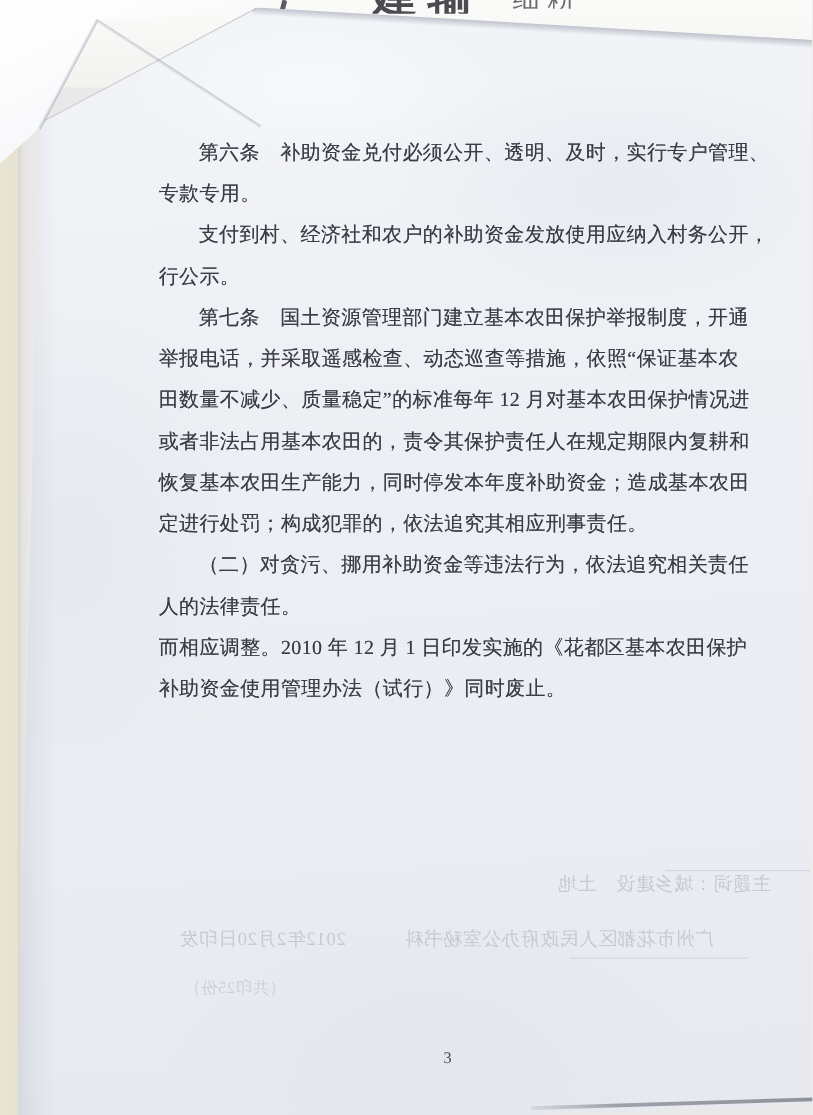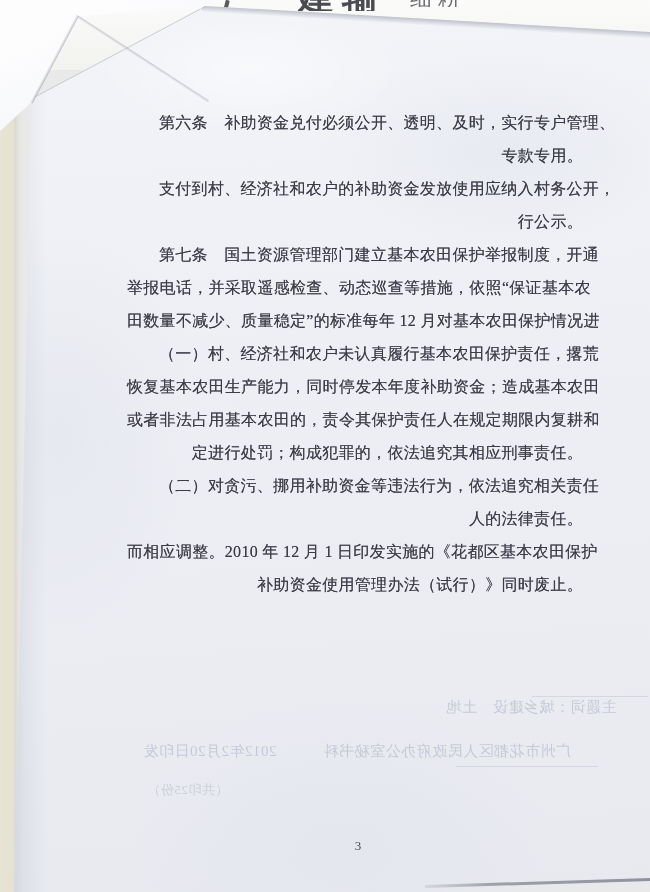--- a/index.html
+++ b/index.html
@@ -50,21 +50,21 @@
     position:absolute;left:205px;top:7px;width:197px;height:8px;
     transform:rotate(152deg);transform-origin:0 0;
     background:linear-gradient(rgba(141,145,160,.45),rgba(141,145,160,0));
   }
   
   .content{
     position:absolute;left:127px;top:106px;width:456px;
     color:#3c3c47;font-size:16px;
     text-shadow:0 0 .4px rgba(60,60,71,.7);
   }
-  .line{height:33px;line-height:33px;white-space:nowrap;letter-spacing:.3px;text-align:right;}
+  .line{height:33px;line-height:33px;white-space:nowrap;letter-spacing:.3px;}
   .line.indent{padding-left:32px;}
   
   .bleed{
     position:absolute;transform:scaleX(-1);color:#aeb6c7;opacity:.62;
     white-space:nowrap;filter:blur(.5px);letter-spacing:.5px;
   }
   .bleed-1{left:446px;top:698px;font-size:15px;}
   .bleed-2{left:143px;top:742px;font-size:15px;}
   .bleed-3{left:147px;top:781px;font-size:13px;opacity:.5;}
   .bleed-rule{position:absolute;height:1px;background:#c6cddb;opacity:.65;}
@@ -116,23 +116,22 @@
     <div class="topleft-edge-shade"></div>
 
     <div class="content" id="lines">
         <div class="line indent">第六条　补助资金兑付必须公开、透明、及时，实行专户管理、</div>
         <div class="line">专款专用。</div>
         <div class="line indent">支付到村、经济社和农户的补助资金发放使用应纳入村务公开，</div>
         <div class="line">行公示。</div>
         <div class="line indent">第七条　国土资源管理部门建立基本农田保护举报制度，开通</div>
         <div class="line">举报电话，并采取遥感检查、动态巡查等措施，依照“保证基本农</div>
         <div class="line">田数量不减少、质量稳定”的标准每年 12 月对基本农田保护情况进</div>
-        <div class="line indent">（一）村、经济社和农户未认真履行基本农田保护责任，撂荒</div>
+        <div class="line">或者非法占用基本农田的，责令其保护责任人在规定期限内复耕和</div>
         <div class="line">恢复基本农田生产能力，同时停发本年度补助资金；造成基本农田</div>
-        <div class="line">或者非法占用基本农田的，责令其保护责任人在规定期限内复耕和</div>
         <div class="line">定进行处罚；构成犯罪的，依法追究其相应刑事责任。</div>
         <div class="line indent">（二）对贪污、挪用补助资金等违法行为，依法追究相关责任</div>
         <div class="line">人的法律责任。</div>
         <div class="line">而相应调整。2010 年 12 月 1 日印发实施的《花都区基本农田保护</div>
         <div class="line">补助资金使用管理办法（试行）》同时废止。</div>
       </div>
 
     <div class="bleed-rule rule-1"></div>
     <div class="bleed bleed-1">主题词：城乡建设　土地</div>
     <div class="bleed bleed-2">广州市花都区人民政府办公室秘书科　　　2012年2月20日印发</div>

